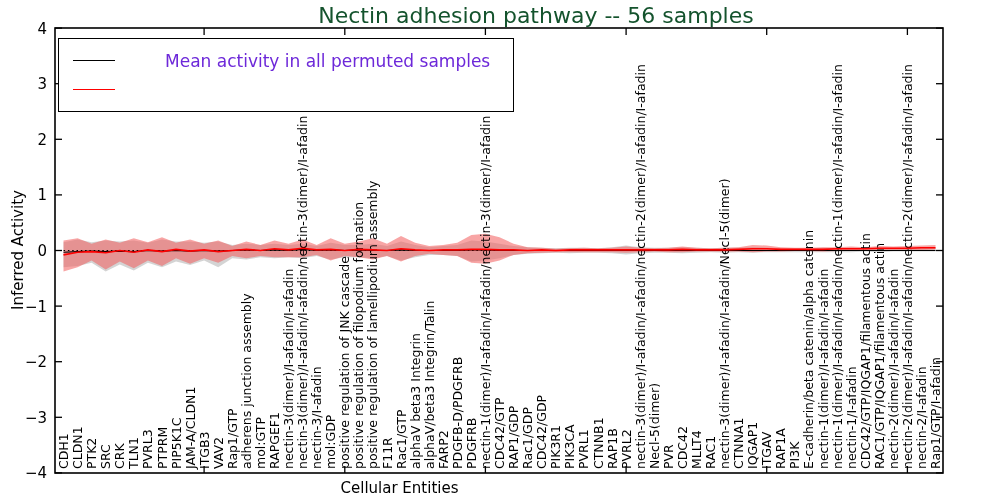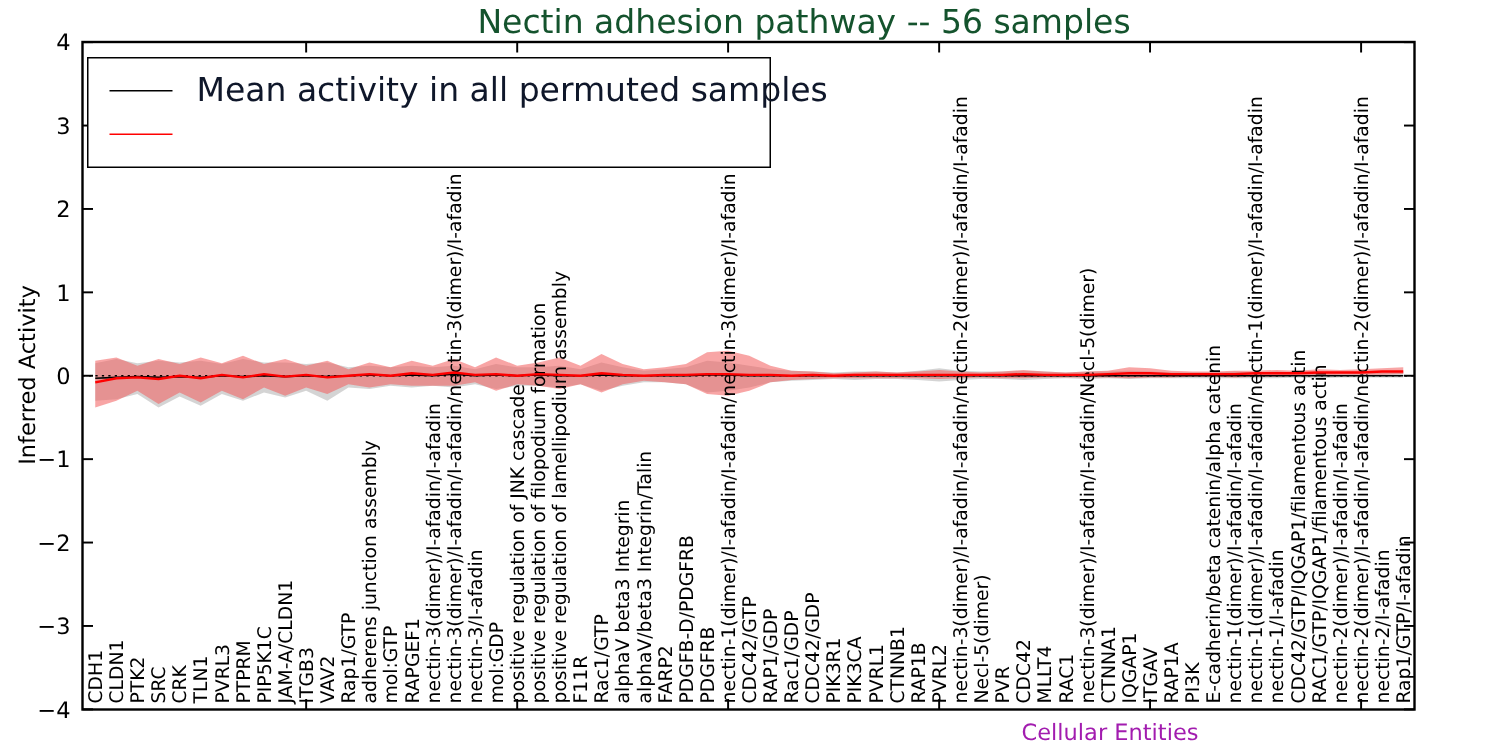--- a/index.html
+++ b/index.html
@@ -10,31 +10,31 @@
   .title{
     position:absolute;top:3px;left:0;width:1000px;text-align:center;
     font-size:22px;color:#14532d;margin-left:36px;
   }
   .ylabel{
     position:absolute;left:9px;top:250px;transform-origin:0 0;
     transform:rotate(-90deg) translateX(-50%);white-space:nowrap;
     font-size:15px;color:#000;
   }
   .xlabel{
-    position:absolute;top:479px;left:0;width:799px;text-align:right;
-    font-size:15px;color:#a21caf;
+    position:absolute;top:479px;left:0;width:799px;text-align:center;
+    font-size:15px;color:#000000;
   }
   svg{position:absolute;left:0;top:0;}
   .legend{
     position:absolute;left:58px;top:38px;width:456px;box-sizing:border-box;
     background:#ffffff;border:1.8px solid #000;padding:7px 10px 7px 14px;
   }
   .legend-item{display:flex;align-items:center;height:29px;}
   .legend-line{display:inline-block;width:42px;height:0;border-top:1.6px solid #000;margin-right:16px;flex:0 0 auto;}
-  .legend-label{font-size:22px;color:#0f172a;white-space:nowrap;}
+  .legend-label{font-size:17px;color:#6d28d9;white-space:nowrap;margin-left:34px;}
 </style>
 </head>
 <body>
 
 <div class="figure">
   <div class="title">Nectin adhesion pathway -- 56 samples</div>
   <div class="ylabel">Inferred Activity</div>
 
   <svg id="plot" width="1000" height="500">
       <path d="M63.5,242.2 L77.6,239.4 L91.6,242.2 L105.7,240.5 L119.8,241.6 L133.8,240.5 L147.9,242.7 L162.0,239.4 L176.0,241.6 L190.1,241.6 L204.1,242.7 L218.2,241.6 L232.3,244.9 L246.3,243.8 L260.4,244.9 L274.5,243.8 L288.5,244.9 L302.6,243.8 L316.7,246.1 L330.7,242.7 L344.8,244.9 L358.9,244.9 L372.9,243.8 L387.0,246.1 L401.0,241.6 L415.1,244.9 L429.2,247.2 L443.2,246.1 L457.3,244.9 L471.4,240.5 L485.4,241.6 L499.5,243.8 L513.6,246.1 L527.6,247.2 L541.7,247.7 L555.8,248.3 L569.8,247.7 L583.9,247.7 L598.0,248.3 L612.0,247.2 L626.1,245.5 L640.1,247.2 L654.2,247.7 L668.3,247.7 L682.3,247.2 L696.4,247.7 L710.5,248.3 L724.5,247.7 L738.6,247.7 L752.7,247.2 L766.7,247.7 L780.8,248.3 L794.9,248.3 L808.9,248.3 L823.0,247.7 L837.0,248.3 L851.1,247.7 L865.2,248.3 L879.2,247.7 L893.3,248.3 L907.4,247.7 L921.4,248.3 L935.5,247.7 L935.5,251.6 L921.4,251.6 L907.4,251.6 L893.3,251.6 L879.2,252.2 L865.2,251.6 L851.1,252.2 L837.0,252.2 L823.0,252.2 L808.9,252.2 L794.9,252.2 L780.8,252.2 L766.7,252.2 L752.7,252.7 L738.6,252.2 L724.5,252.7 L710.5,252.2 L696.4,252.7 L682.3,253.3 L668.3,252.7 L654.2,252.7 L640.1,253.3 L626.1,254.4 L612.0,253.3 L598.0,252.7 L583.9,252.7 L569.8,253.3 L555.8,252.7 L541.7,253.3 L527.6,253.8 L513.6,254.9 L499.5,258.3 L485.4,260.5 L471.4,261.6 L457.3,256.1 L443.2,254.9 L429.2,254.9 L415.1,257.2 L401.0,260.5 L387.0,256.1 L372.9,258.3 L358.9,257.2 L344.8,257.2 L330.7,259.4 L316.7,256.1 L302.6,258.3 L288.5,257.2 L274.5,258.3 L260.4,257.2 L246.3,259.4 L232.3,258.3 L218.2,267.2 L204.1,260.5 L190.1,265.0 L176.0,261.6 L162.0,267.2 L147.9,262.7 L133.8,270.5 L119.8,264.4 L105.7,271.6 L91.6,262.7 L77.6,266.1 L63.5,267.2 Z" fill="#c9c9c9" fill-opacity="0.8" stroke="none"></path>

